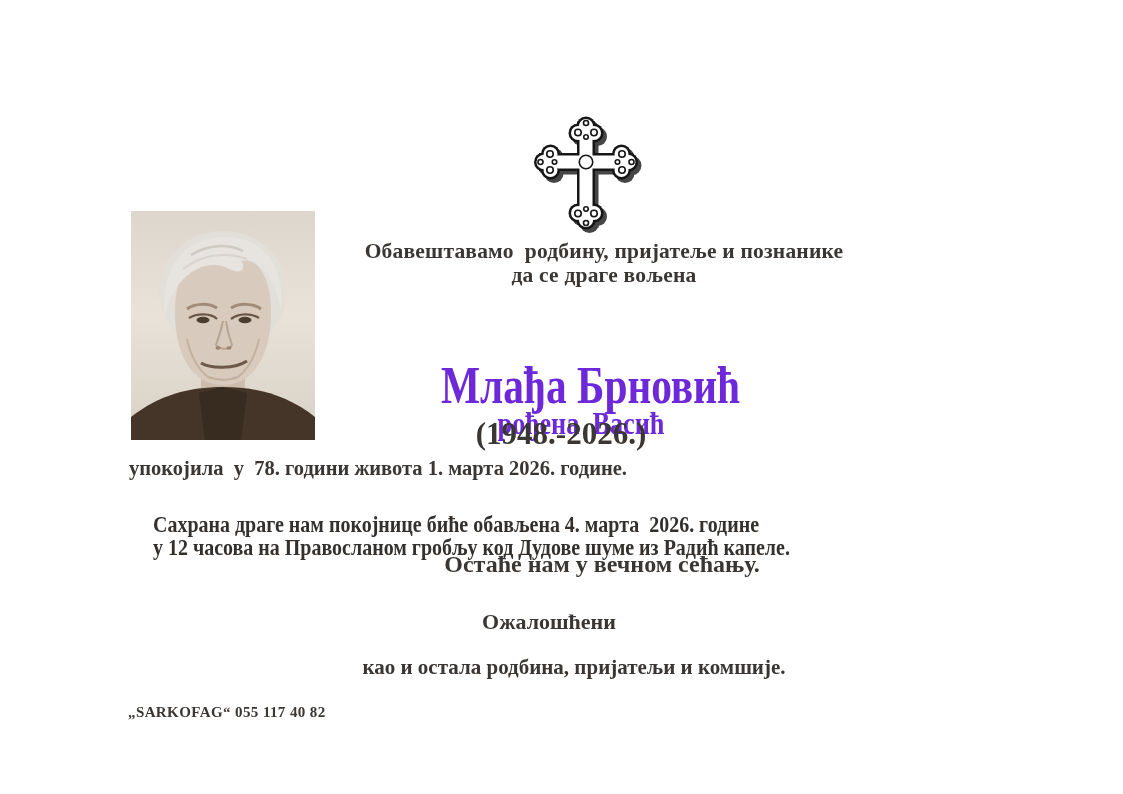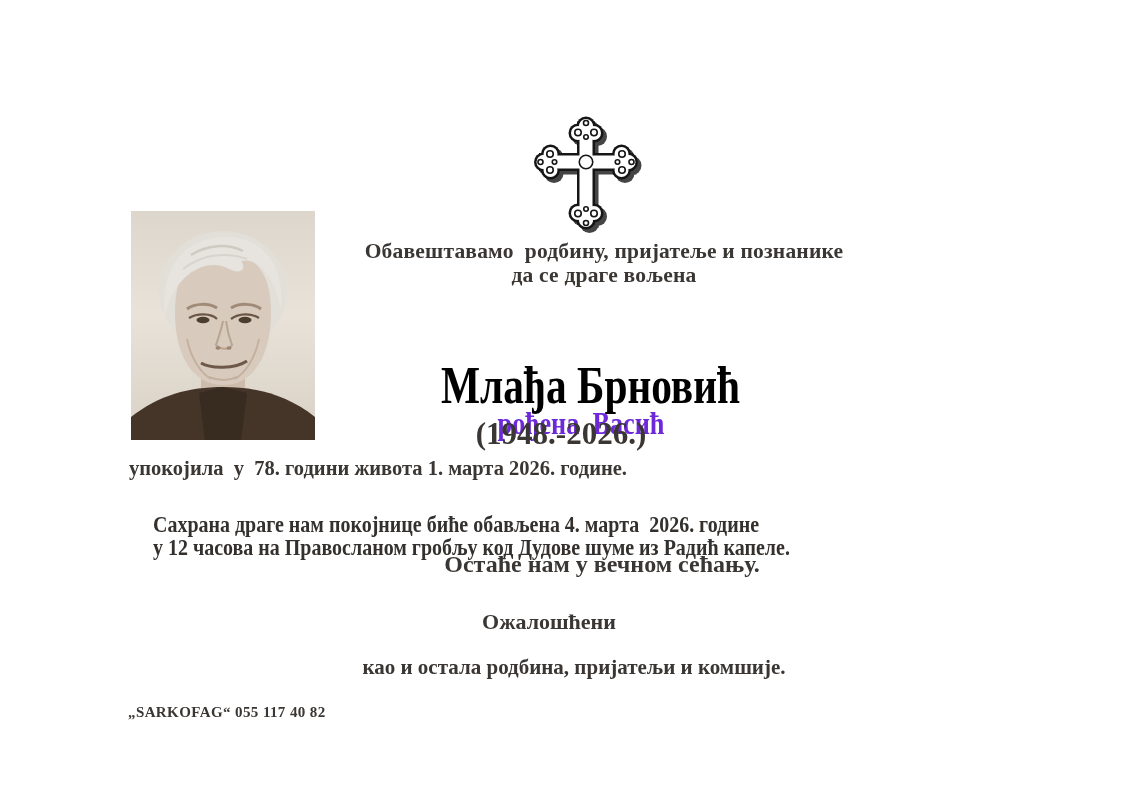--- a/index.html
+++ b/index.html
@@ -5,21 +5,21 @@
   html,body{margin:0;padding:0;background:#ffffff;}
   #canvas{
     position:relative;width:1123px;height:794px;background:#ffffff;overflow:hidden;
     font-family:"Liberation Serif",serif;color:#3a3633;
   }
   .line{position:absolute;white-space:pre;font-weight:bold;line-height:1.1;}
   .ctr{transform:translateX(-50%);}
   .cond{display:inline-block;transform:scaleX(0.82);transform-origin:center;}
   .cond-l{display:inline-block;transform:scaleX(0.85);transform-origin:left center;}
   .intro{font-size:21.5px;letter-spacing:0.2px;}
-  .name{font-size:53px;color:#000000;}
+  .name{font-size:53px;color:#6d28d9;}
   .maiden{font-size:32px;color:#6d28d9;}
   .years{font-size:31px;}
   .body-reg{font-size:20.5px;}
   .body-cond{font-size:23.5px;color:#33302d;}
   .remember{font-size:24px;}
   .mourn-sm{font-size:22px;}
   .mourn-caps{font-size:19.5px;letter-spacing:0.3px;}
   .mourn-rest{font-size:21px;}
   .footer{font-size:15px;letter-spacing:0.4px;}
   .icon-abs{position:absolute;}

